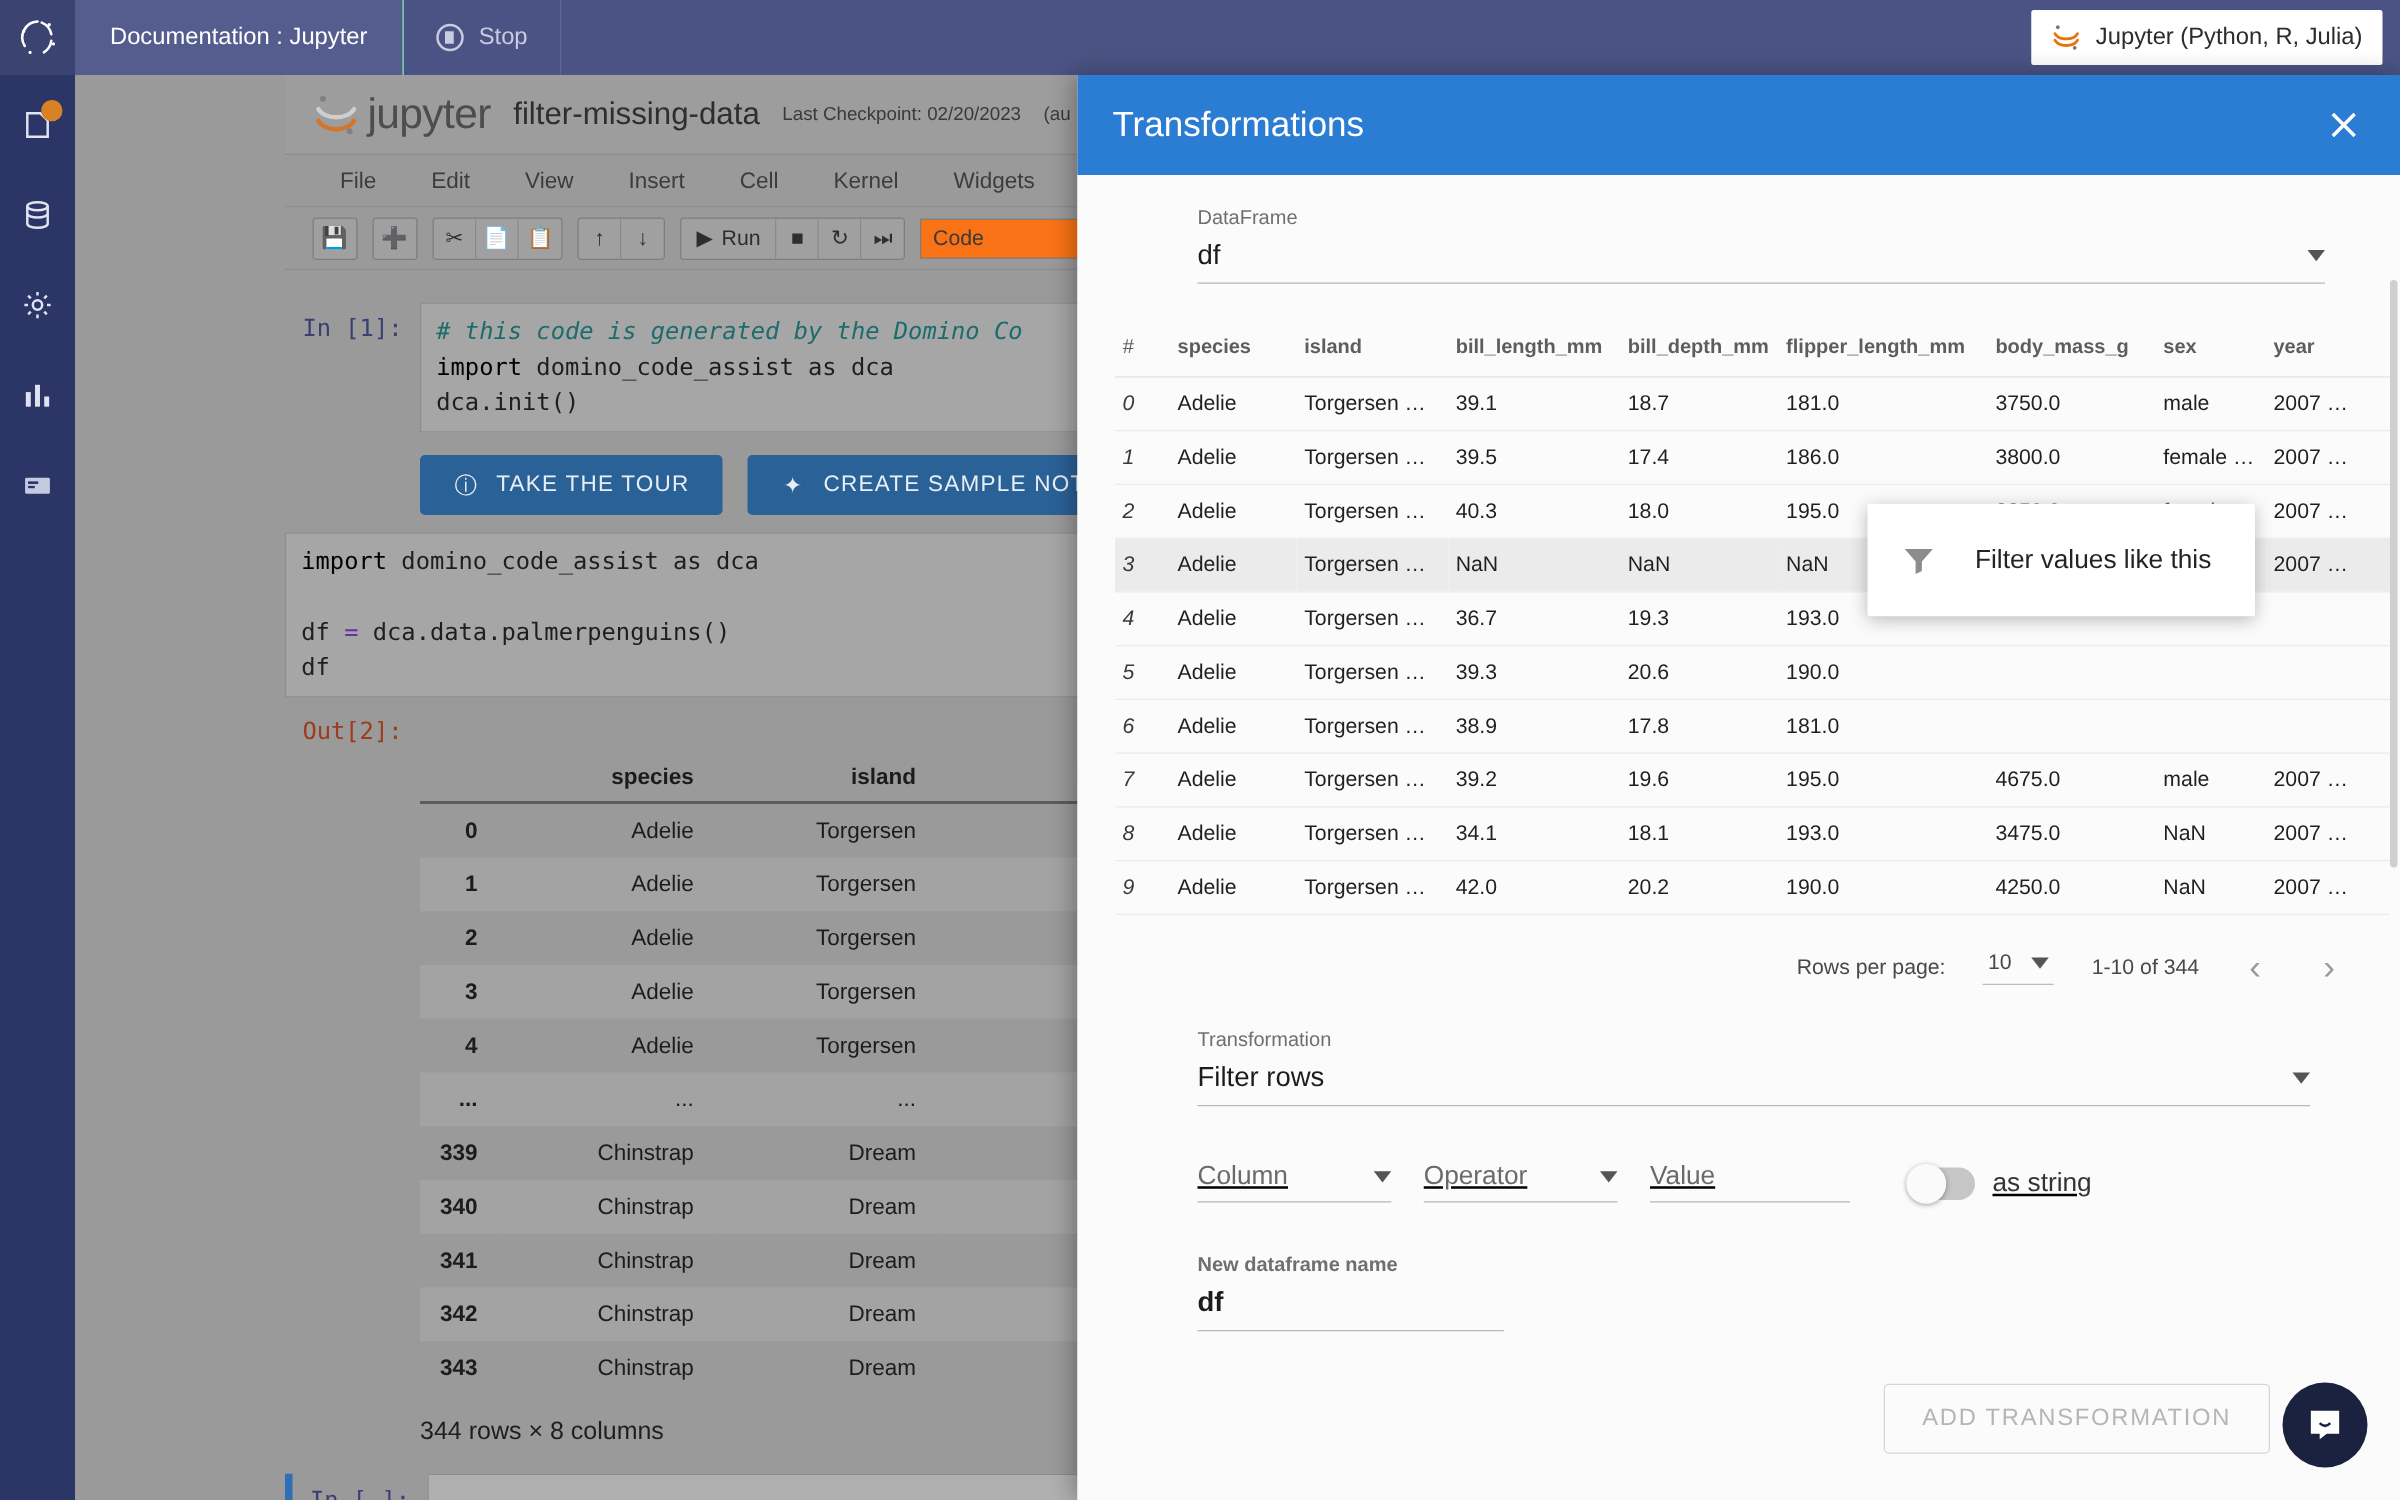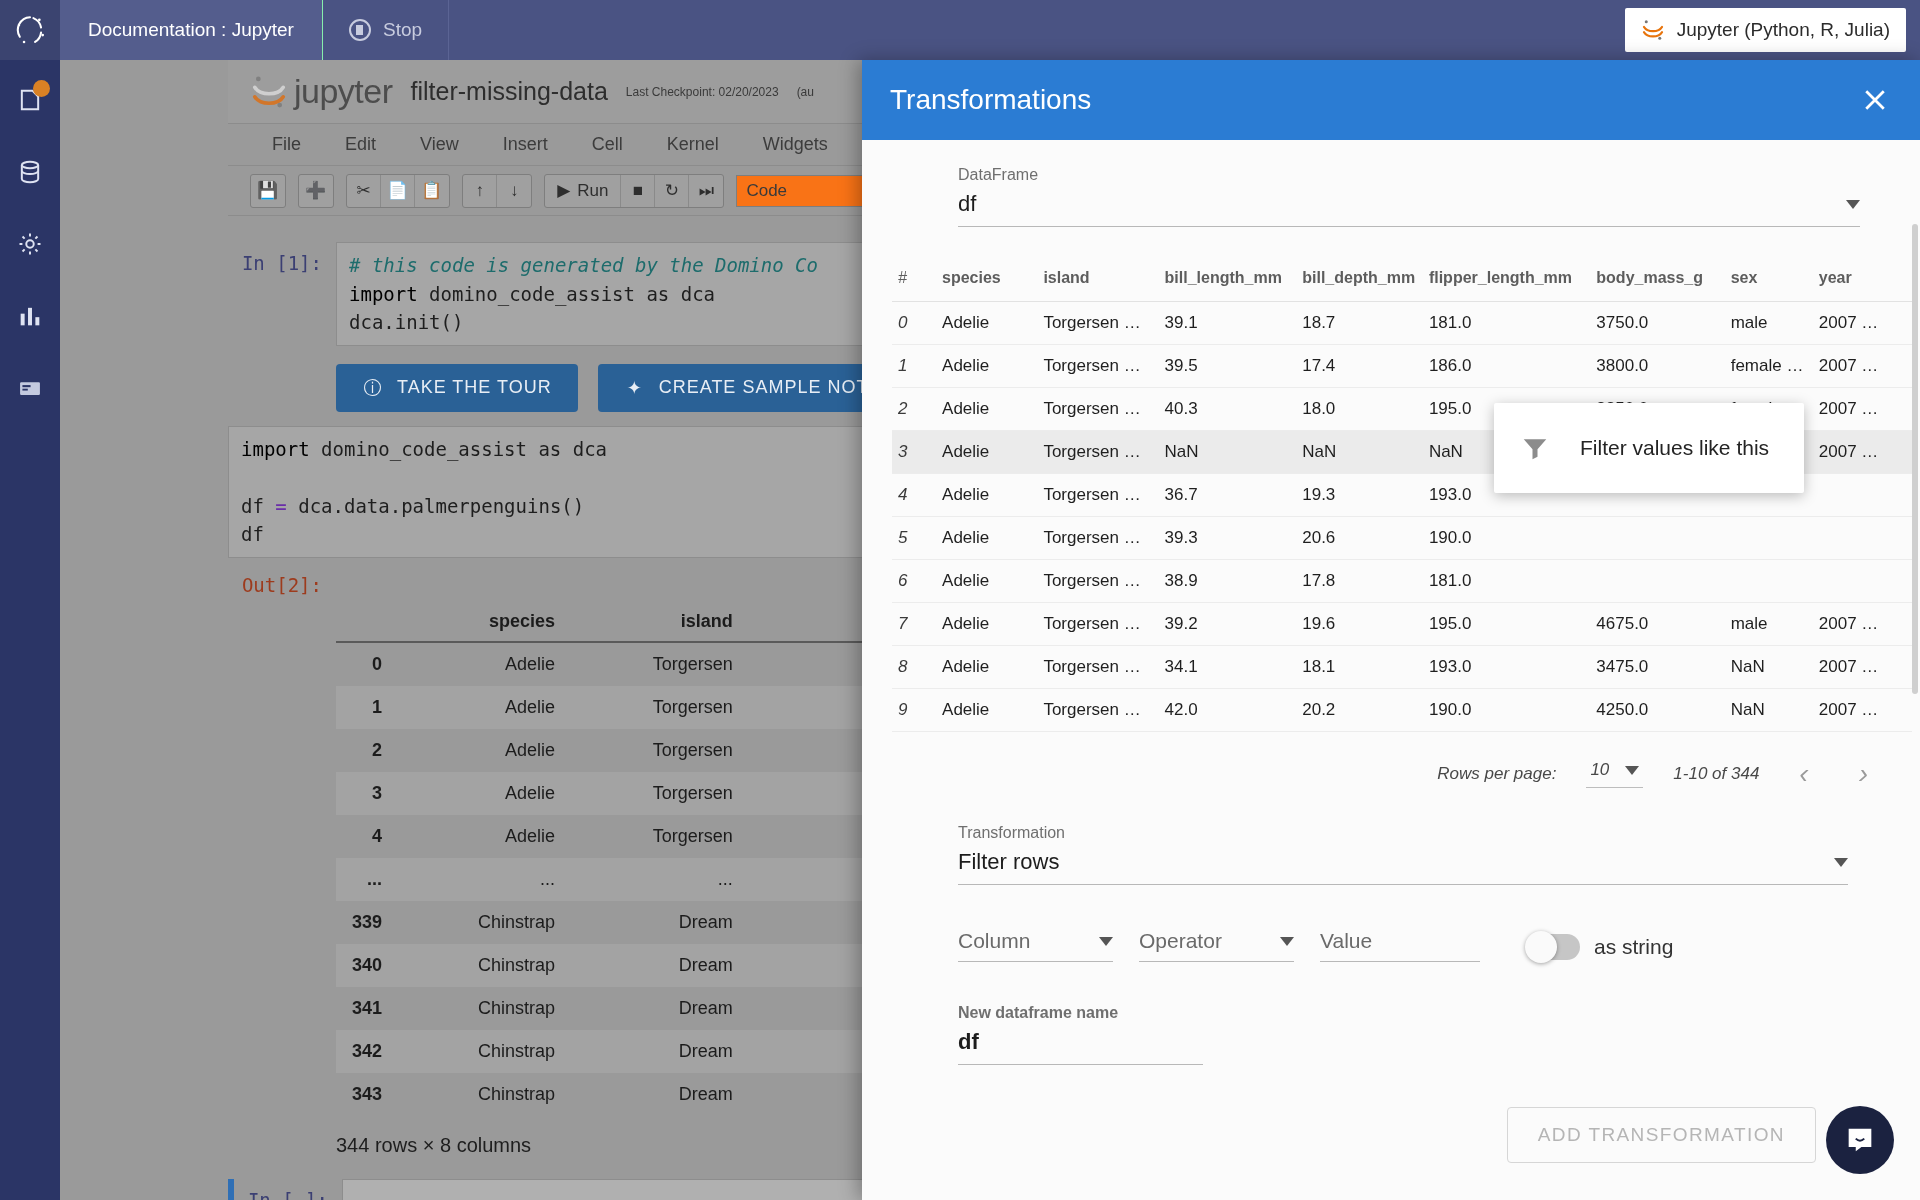--- a/index.html
+++ b/index.html
@@ -70,21 +70,21 @@
     background: #9a9a9a;
   }
   .jup-header {
     height: 64px; display: flex; align-items: center; gap: 18px;
     padding: 0 22px; background: #9d9d9d; border-bottom: 1px solid #8c8c8c;
   }
   .jup-brand { display: flex; align-items: center; gap: 6px; }
   .jup-brand-logo { width: 38px; height: 38px; }
   .jup-brand-text { font-size: 34px; color: #4d4d4d; font-weight: 300; letter-spacing: -0.5px;}
   .jup-nbname { font-size: 25px; color: #2e2e2e; }
-  .jup-ckpt { font-size: 12px; color: #3a3a3a; }
+  .jup-ckpt { font-size: 15px; color: #3a3a3a; }
   .jup-menubar {
     height: 42px; display: flex; align-items: center; gap: 0;
     padding: 0 22px; background: #9a9a9a; border-bottom: 1px solid #8c8c8c;
   }
   .jup-menu { font-size: 18px; color: #3c3c3c; padding: 0 22px; }
   .jup-toolbar {
     height: 50px; display: flex; align-items: center; gap: 0;
     padding: 0 22px; background: #9a9a9a; border-bottom: 1px solid #8c8c8c;
   }
   .tb-group { display: flex; border: 1px solid #7e7e7e; border-radius: 3px; margin-right: 12px; background:#a0a0a0;}
@@ -194,31 +194,31 @@
   .ctx-menu {
     position: absolute; left: 632px; top: 142px; width: 310px; height: 90px;
     background: #ffffff; box-shadow: 0 3px 14px rgba(0,0,0,.26);
     display: flex; align-items: center; padding: 0 26px; gap: 30px;
     border-radius: 2px; z-index: 5;
   }
   .ctx-label { font-size: 21px; color: #242424; }
 
   .pager {
     display: flex; align-items: center; justify-content: flex-end;
-    gap: 30px; padding: 26px 42px 0 0; font-size: 17px; color: #484848; font-style: italic;
+    gap: 30px; padding: 26px 42px 0 0; font-size: 17px; color: #484848;
   }
   .pg-sel {
     display: flex; align-items: center; gap: 16px;
     border-bottom: 1px solid #bdbdbd; padding: 0 4px 7px 4px;
   }
   .pg-arrow { font-size: 28px; color: #9a9a9a; padding: 0 10px; }
 
   .field-tr { padding: 34px 72px 0 96px; }
   .row-filter {
-    display: flex; align-items: flex-end; gap: 26px; padding: 44px 0 0 96px;
+    display: flex; align-items: flex-end; gap: 26px; padding: 44px 0 0 96px; text-decoration: underline;
   }
   .mini-sel {
     width: 155px; display: flex; align-items: center; justify-content: space-between;
     border-bottom: 1px solid #b8b8b8; padding-bottom: 8px;
     font-size: 21px; color: #6a6a6a;
   }
   .mini-inp {
     width: 160px; border-bottom: 1px solid #b8b8b8; padding-bottom: 8px;
     font-size: 21px; color: #6a6a6a;
   }

